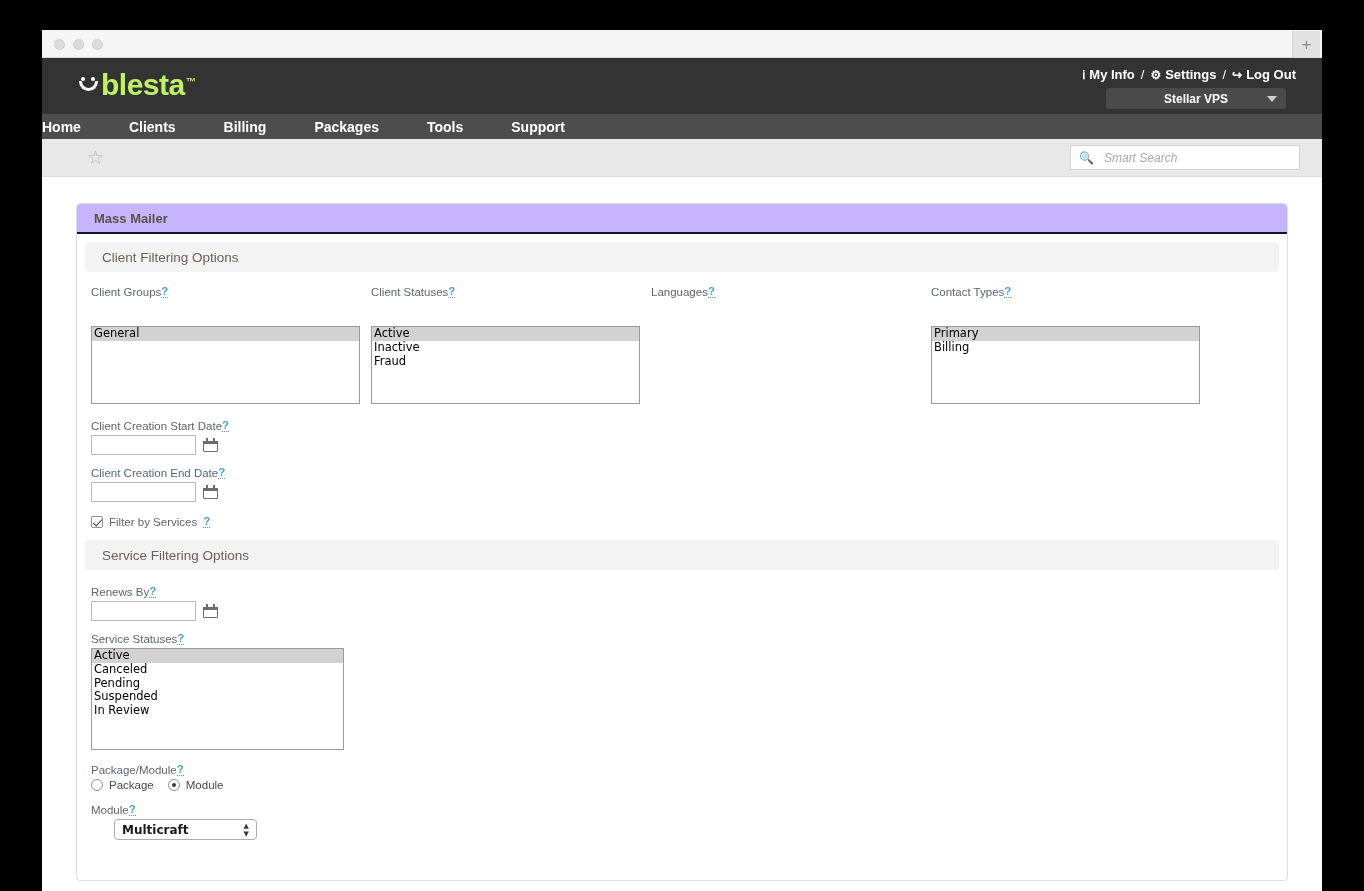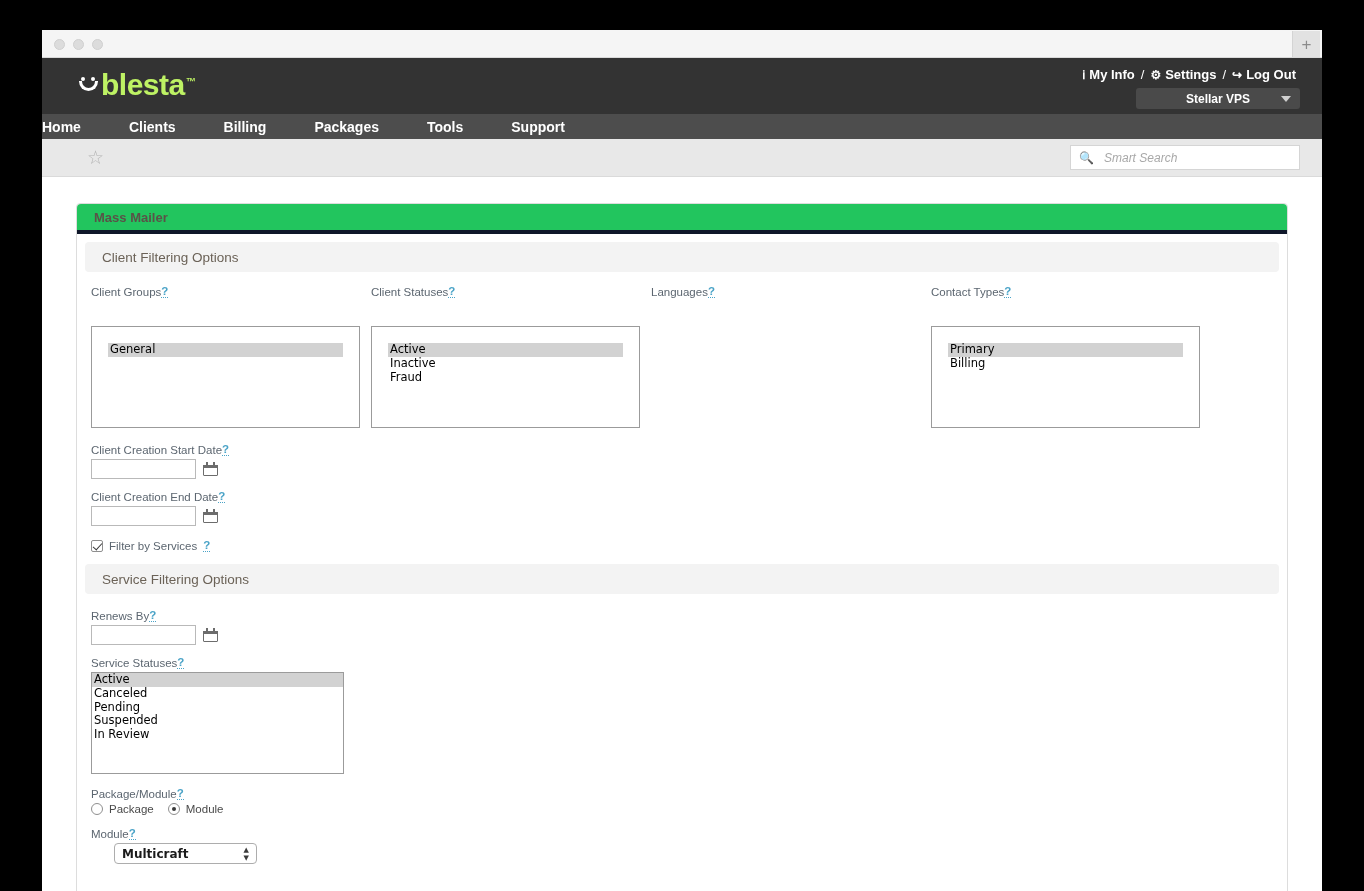--- a/index.html
+++ b/index.html
@@ -81,22 +81,22 @@
   #header-links {
     position: absolute; right: 26px; top: 8px;
     color: #ffffff; font-size: 13px; font-weight: bold;
     display: flex; align-items: center; gap: 6px;
   }
   #header-links .sep { color: #ffffff; font-weight: normal; }
   .hl-item { display: flex; align-items: center; gap: 4px; color: #fff; }
   .hl-icon { font-size: 12px; }
 
   #company-select {
-    position: absolute; right: 22px; top: 30px;
-    width: 164px; height: 21px;
+    position: absolute; right: 36px; top: 30px;
+    width: 180px; height: 21px;
     background: #4a4a4a;
     border-radius: 3px;
     color: #ffffff; font-size: 12px; font-weight: bold;
     display: flex; align-items: center; justify-content: center;
     position: absolute;
   }
   #company-select .caret {
     position: absolute; right: 9px; top: 8px;
     width: 0; height: 0;
     border-left: 5px solid transparent;
@@ -154,22 +154,22 @@
     height: 100%;
     padding-top: 26px;
   }
   #main-panel {
     margin: 0 34px 0 34px;
     background: #ffffff;
     border: 1px solid #dddddd;
     border-radius: 4px;
   }
   #panel-title-bar {
-    background: #22c55e;
-    border-bottom: 4px solid #0f172a;
+    background: #c4b5fd;
+    border-bottom: 2px solid #0f172a;
     border-radius: 4px 4px 0 0;
     height: 30px;
     display: flex; align-items: center;
     padding-left: 17px;
   }
   #panel-title {
     font-size: 13px; font-weight: bold; color: #5a5248;
   }
   .section-bar {
     background: #f3f3f3;
@@ -196,25 +196,25 @@
   }
 
   
   #filter-row {
     display: flex;
     padding: 14px 14px 0 14px;
     gap: 11px;
   }
   .filter-col { width: 269px; }
   .multi-select {
-    width: 269px; height: 102px;
+    width: 269px; height: 78px;
     border: 1px solid #9b9b9b;
     background: #ffffff;
     overflow: hidden;
-    padding: 16px;
+    padding: 0;
     margin-top: 28px;
   }
   .ms-opt {
     font-size: 11.5px;
     color: #000000;
     padding: 0 2px;
     line-height: 13.8px;
     font-family: "DejaVu Sans", sans-serif;
   }
   .ms-opt.selected { background: #d2d2d2; }

